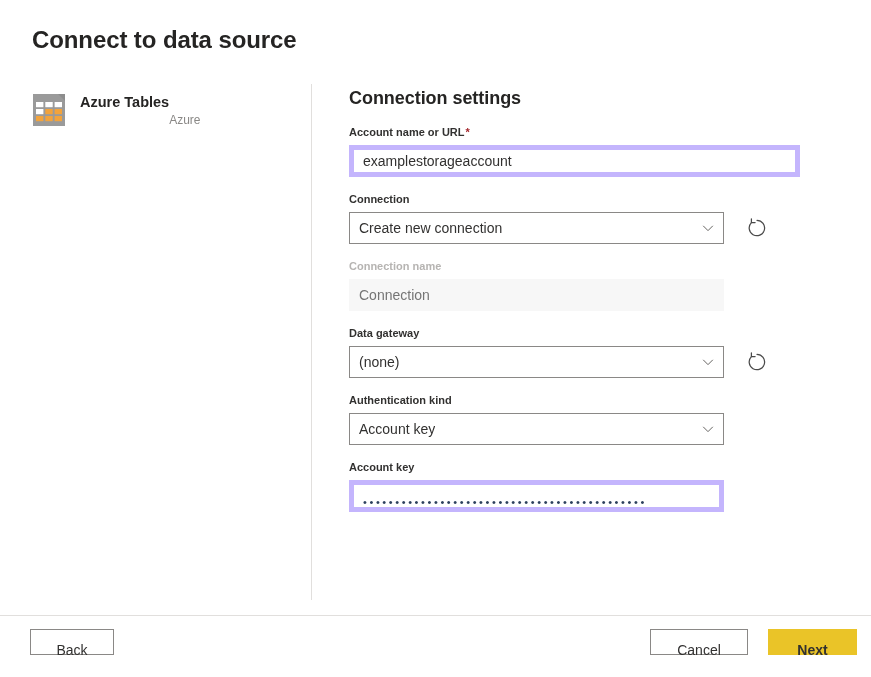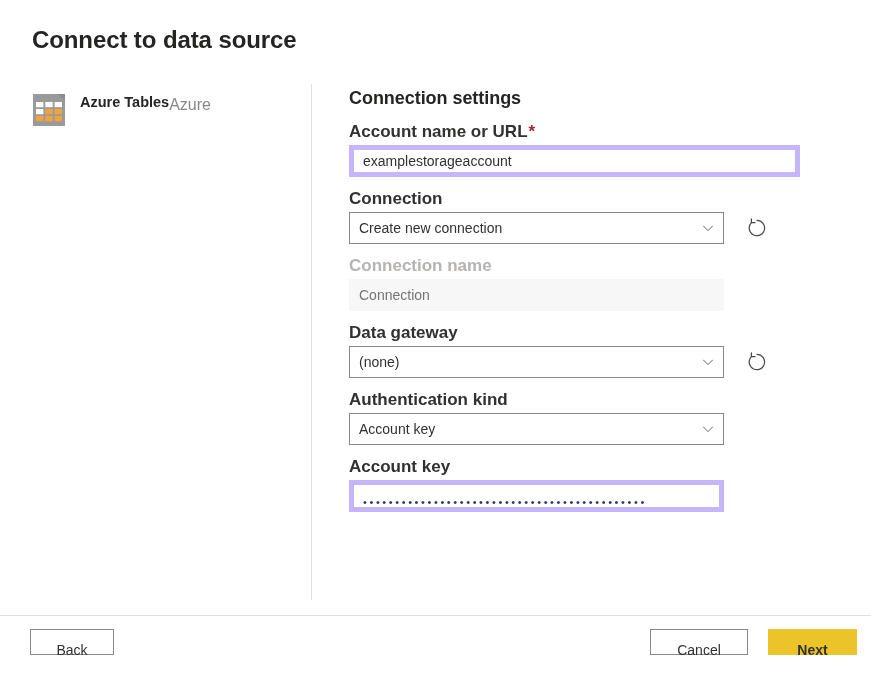--- a/index.html
+++ b/index.html
@@ -74,25 +74,25 @@
   }
 
   .source-name {
     font-size: 14.5px;
     font-weight: 600;
     color: #252423;
     line-height: 19px;
   }
 
   .source-sub {
-    font-size: 16px;
+    font-size: 12px;
     font-weight: 400;
     color: #8a8886;
     line-height: 19px;
-    margin-top: 2px;
+    margin-top: 18px;
   }
 
   
   .v-divider {
     position: absolute;
     left: 311px;
     top: 6px;
     width: 1px;
     height: 516px;
     background: #e1dfdd;
@@ -115,21 +115,21 @@
   }
 
   .section-heading.first { margin-top: 0; }
   .section-heading.second { margin-top: 36px; }
 
   .field {
     margin-top: 13px;
   }
 
   .field-label {
-    font-size: 17px;
+    font-size: 11px;
     font-weight: 600;
     color: #323130;
     line-height: 18px;
     margin-bottom: 4px;
     display: block;
   }
 
   .field-label.disabled {
     color: #b6b4b2;
     font-weight: 600;

